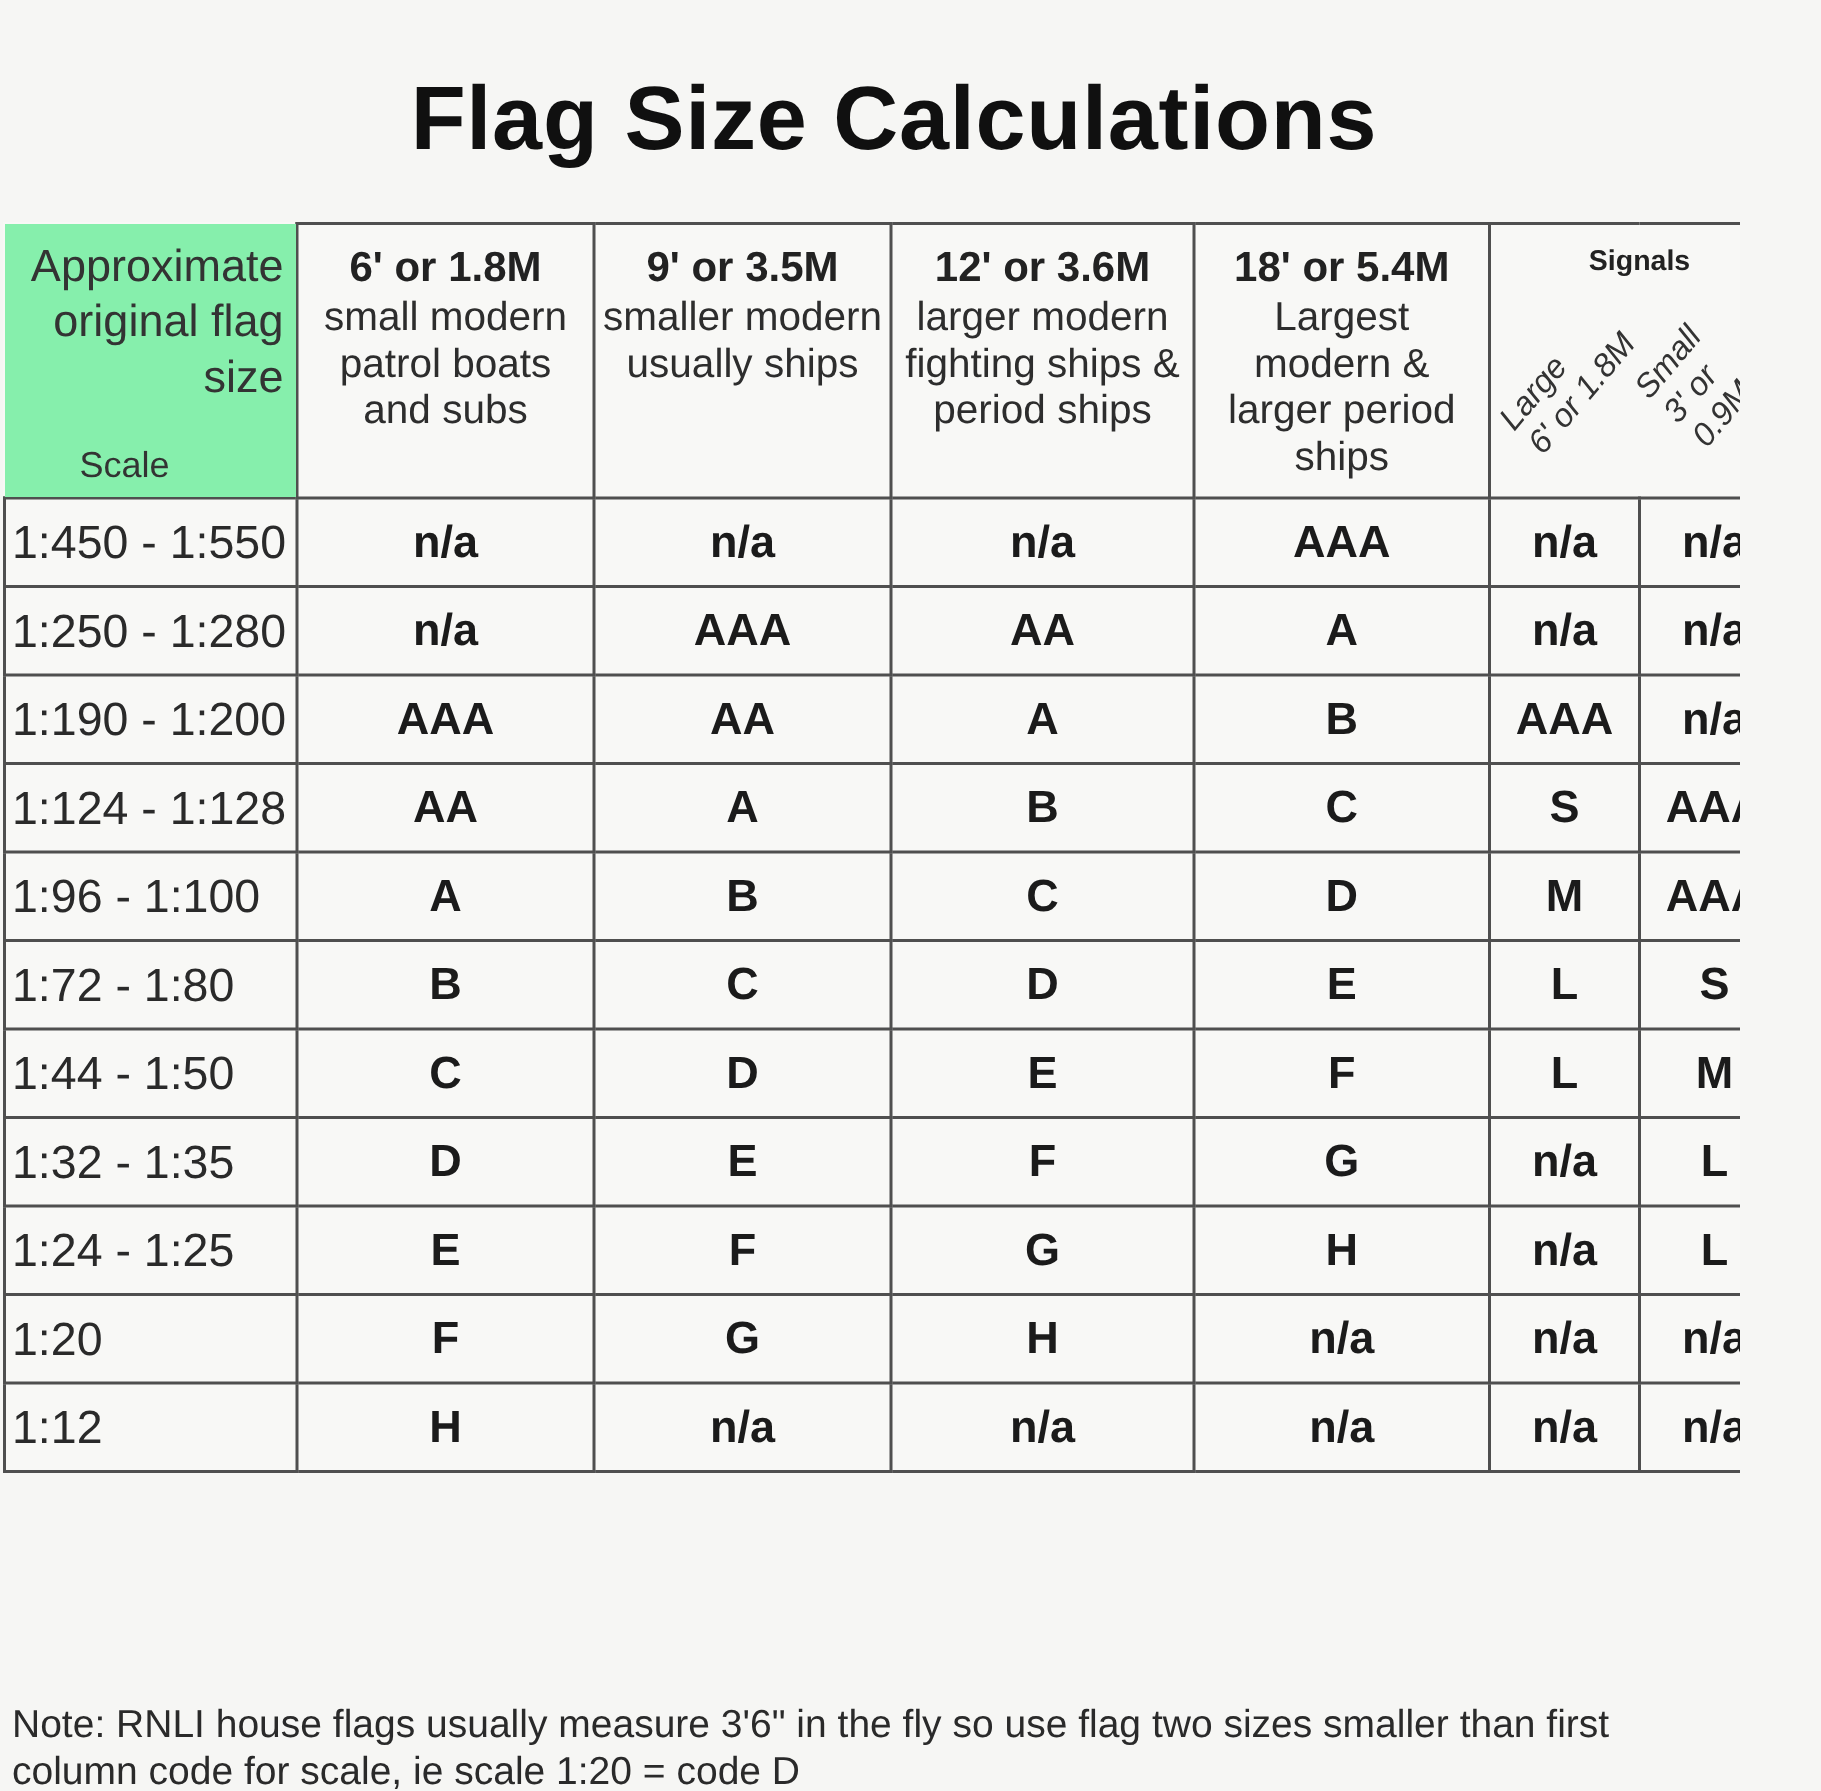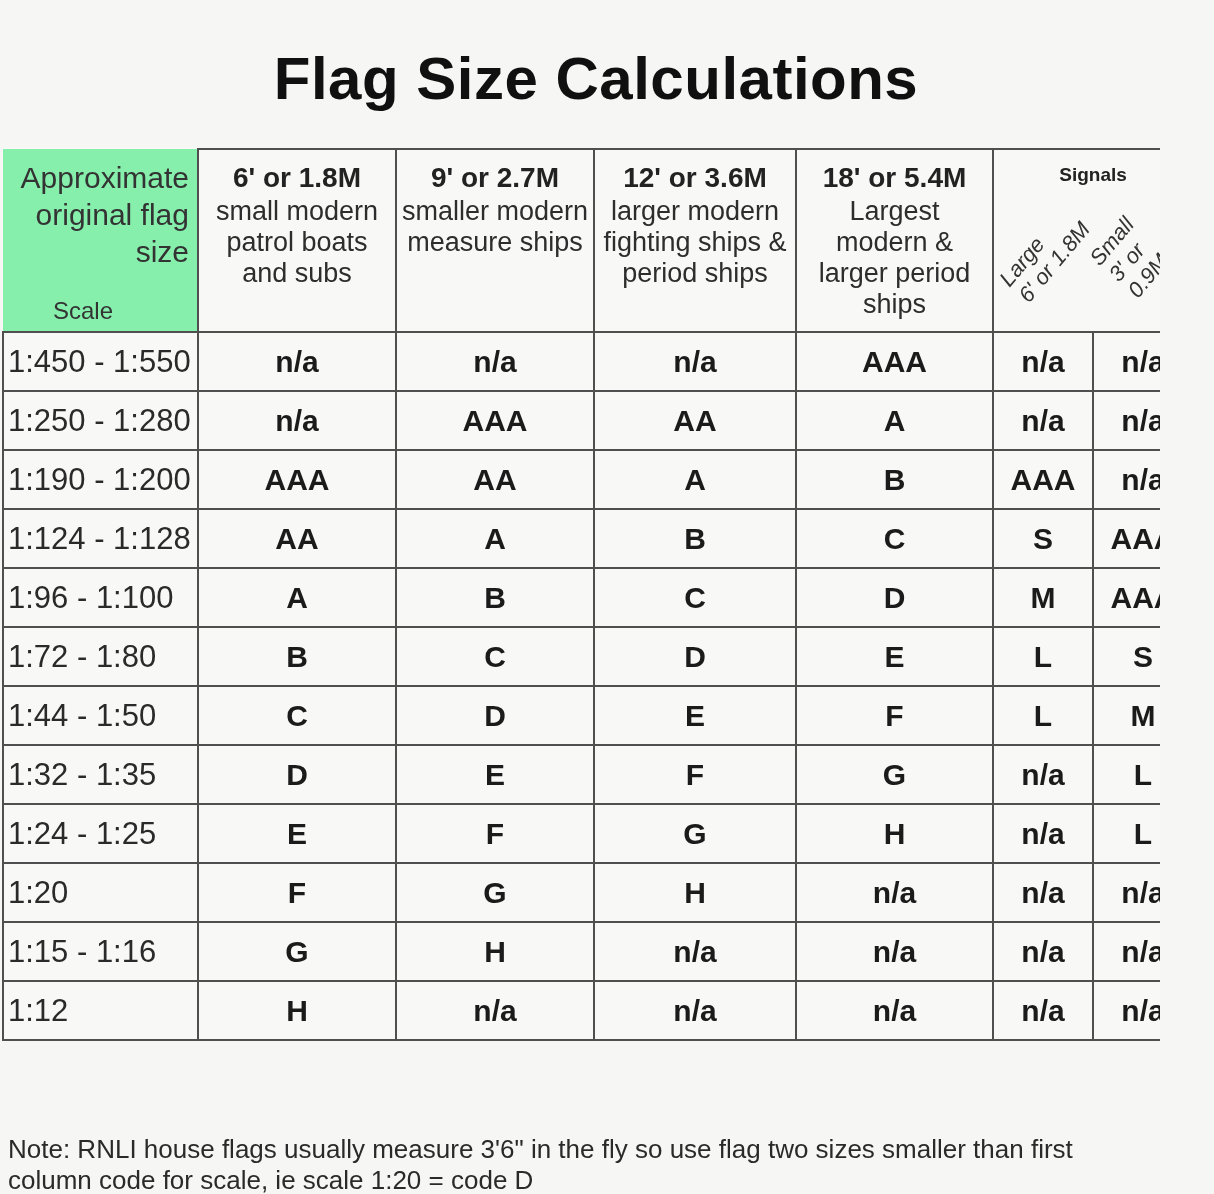--- a/index.html
+++ b/index.html
@@ -93,22 +93,22 @@
       <tr>
         <th class="corner">
           <div class="approx">Approximate original flag size</div>
           <div class="scale-label">Scale</div>
         </th>
         <th>
           <div class="col-size">6' or 1.8M</div>
           <div class="col-desc">small modern patrol boats and subs</div>
         </th>
         <th>
-          <div class="col-size">9' or 2.7M</div>
-          <div class="col-desc">smaller modern measure ships</div>
+          <div class="col-size">9' or 3.5M</div>
+          <div class="col-desc">smaller modern usually ships</div>
         </th>
         <th>
           <div class="col-size">12' or 3.6M</div>
           <div class="col-desc">larger modern fighting ships &amp; period ships</div>
         </th>
         <th>
           <div class="col-size">18' or 5.4M</div>
           <div class="col-desc">Largest modern &amp; larger period ships</div>
         </th>
         <th class="signals-cell" colspan="2">
@@ -205,29 +205,20 @@
         <tr>
           <td class="scale-cell">1:20</td>
           <td class="code-cell">F</td>
           <td class="code-cell">G</td>
           <td class="code-cell">H</td>
           <td class="code-cell">n/a</td>
           <td class="code-cell">n/a</td>
           <td class="code-cell">n/a</td>
         </tr>
         <tr>
-          <td class="scale-cell">1:15 - 1:16</td>
-          <td class="code-cell">G</td>
-          <td class="code-cell">H</td>
-          <td class="code-cell">n/a</td>
-          <td class="code-cell">n/a</td>
-          <td class="code-cell">n/a</td>
-          <td class="code-cell">n/a</td>
-        </tr>
-        <tr>
           <td class="scale-cell">1:12</td>
           <td class="code-cell">H</td>
           <td class="code-cell">n/a</td>
           <td class="code-cell">n/a</td>
           <td class="code-cell">n/a</td>
           <td class="code-cell">n/a</td>
           <td class="code-cell">n/a</td>
         </tr>
       </tbody>
   </table>

